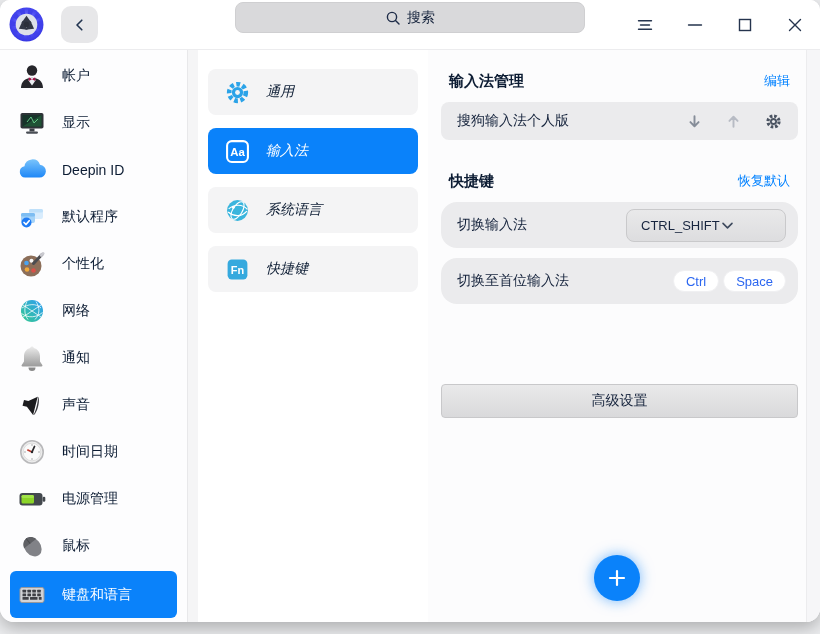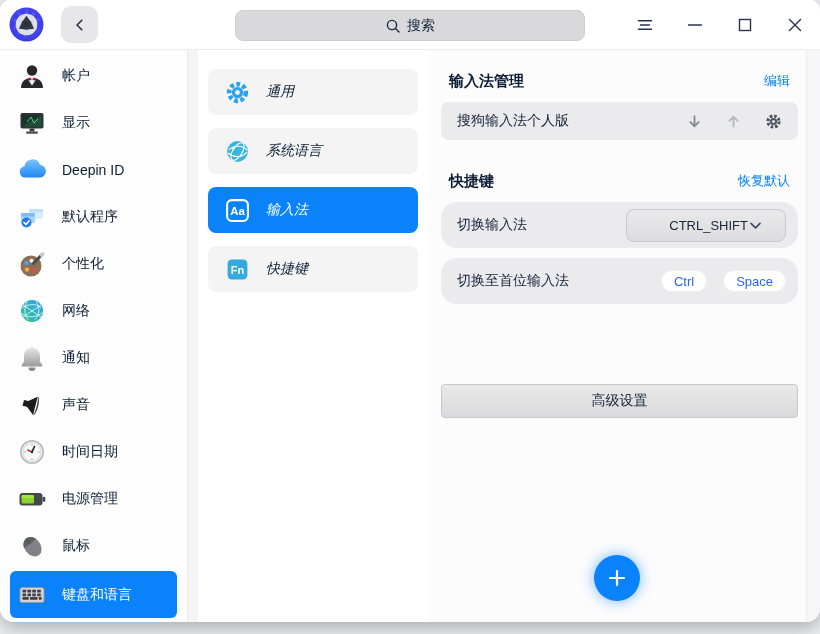--- a/index.html
+++ b/index.html
@@ -7,21 +7,21 @@
   body { background:#edeef0; font-family:"Liberation Sans","DejaVu Sans",sans-serif; overflow:hidden; }
   .window { width:820px; height:622px; background:#fff; border-radius:10px 10px 14px 14px; overflow:hidden;
             box-shadow:0 6px 18px rgba(0,0,0,.28); display:flex; flex-direction:column; }
 
   
   .titlebar { height:50px; background:#ffffff; border-bottom:1px solid #ececee; position:relative;
               display:flex; align-items:center; flex:0 0 auto; }
   .logo { width:37px; height:37px; margin-left:8px; }
   .back-btn { width:37px; height:37px; margin-left:16px; background:#e7e7e9; border:none; border-radius:10px;
               display:flex; align-items:center; justify-content:center; cursor:pointer; }
-  .searchbar { position:absolute; left:235px; top:10px; width:350px; height:31px; background:#d9d9db;
+  .searchbar { position:absolute; left:235px; top:2px; width:350px; height:31px; background:#d9d9db;
                border:1px solid #cfcfd1; border-radius:8px; display:flex; align-items:center; justify-content:center;
                gap:6px; color:#15233c; font-size:14px; }
   .win-controls { position:absolute; right:0; top:0; height:50px; display:flex; align-items:center; }
   .win-btn { width:50px; height:50px; border:none; background:transparent; display:flex; align-items:center;
              justify-content:center; cursor:pointer; }
 
   
   .main { flex:1; display:flex; min-height:0; }
   .sidebar { width:188px; background:#fdfdfe; border-right:1px solid #e8e8ea; display:flex;
              flex-direction:column; padding:2px 0 2px 0; }
@@ -52,23 +52,23 @@
              align-items:center; padding:0 16px; }
   .im-name { font-size:14px; color:#15233c; flex:1; }
   .im-actions { display:flex; align-items:center; gap:24px; }
   .icon-btn { background:transparent; border:none; cursor:pointer; display:flex; align-items:center;
               justify-content:center; padding:0; }
 
   .row-card { margin-top:10px; height:46px; background:#ebebed; border-radius:16px; display:flex;
               align-items:center; justify-content:space-between; padding:0 12px 0 16px; }
   .row-label { font-size:14px; color:#15233c; }
   .dropdown { width:160px; height:33px; border-radius:8px; background:linear-gradient(#e9e9ea,#dddddf);
-              border:1px solid #c9c9cb; display:flex; align-items:center; justify-content:flex-end;
-              padding:0 22px 0 14px; cursor:pointer; font-size:13px; color:#17253f; }
-  .keys { display:flex; gap:16px; }
+              border:1px solid #c9c9cb; display:flex; align-items:center; justify-content:flex-start;
+              padding:0 2px 0 14px; cursor:pointer; font-size:13px; color:#17253f; }
+  .keys { display:flex; gap:4px; }
   .key-pill { background:#ffffff; border:1px solid #f0f0f2; border-radius:11px; height:22px;
               padding:0 12px; display:flex; align-items:center; font-size:13px; color:#2b66f0; }
 
   .advanced-btn { margin-top:80px; width:100%; height:34px; border-radius:4px;
                   background:linear-gradient(#e9e9ea,#d9d9db); border:1px solid #c8c8ca;
                   font-size:14px; color:#15233c; cursor:pointer; font-family:inherit; }
 
   .add-btn { position:absolute; left:calc(50% - 30px); bottom:21px; width:46px; height:46px;
              border-radius:50%; background:#0a82fa; border:none; cursor:pointer;
              display:flex; align-items:center; justify-content:center;
@@ -310,39 +310,39 @@
 
         <div class="nav-card">
           <svg width="25" height="25" viewBox="0 0 24 24">
             <circle cx="12" cy="12" r="8" fill="none" stroke="#2ba3e8" stroke-width="4.4" stroke-dasharray="3.6 2.45"></circle>
             <circle cx="12" cy="12" r="5.4" fill="#2ba3e8"></circle>
             <circle cx="12" cy="12" r="2.3" fill="#f4f4f5"></circle>
           </svg>
           <span class="nl">通用</span>
         </div>
 
+        <div class="nav-card selected">
+          <svg width="25" height="25" viewBox="0 0 24 24">
+            <rect x="2" y="2" width="20" height="20" rx="4.5" fill="none" stroke="#ffffff" stroke-width="2"></rect>
+            <text x="12" y="16.4" font-size="11" font-weight="bold" fill="#ffffff" text-anchor="middle">Aa</text>
+          </svg>
+          <span class="nl">输入法</span>
+        </div>
+
         <div class="nav-card">
           <svg width="25" height="25" viewBox="0 0 24 24">
             <circle cx="12" cy="12" r="10" fill="#3ab5dd"></circle>
             <g stroke="#ffffff" stroke-width="1.1" fill="none">
               <path d="M3.5 10.5 C9 5.5 17 6 21.5 11"></path>
               <path d="M3 13.5 c6 5 13 4.5 18-1"></path>
               <ellipse cx="12" cy="12" rx="4.5" ry="9.5" transform="rotate(32 12 12)"></ellipse>
             </g>
             <circle cx="8" cy="9" r="1.4" fill="#ffffff"></circle>
           </svg>
           <span class="nl">系统语言</span>
-        </div>
-
-        <div class="nav-card selected">
-          <svg width="25" height="25" viewBox="0 0 24 24">
-            <rect x="2" y="2" width="20" height="20" rx="4.5" fill="none" stroke="#ffffff" stroke-width="2"></rect>
-            <text x="12" y="16.4" font-size="11" font-weight="bold" fill="#ffffff" text-anchor="middle">Aa</text>
-          </svg>
-          <span class="nl">输入法</span>
         </div>
 
         <div class="nav-card">
           <svg width="25" height="25" viewBox="0 0 24 24">
             <rect x="2.5" y="2.5" width="19" height="19" rx="4" fill="#35a9de"></rect>
             <text x="12" y="16" font-size="10.5" font-weight="bold" fill="#ffffff" text-anchor="middle">Fn</text>
           </svg>
           <span class="nl">快捷键</span>
         </div>
       </div>

